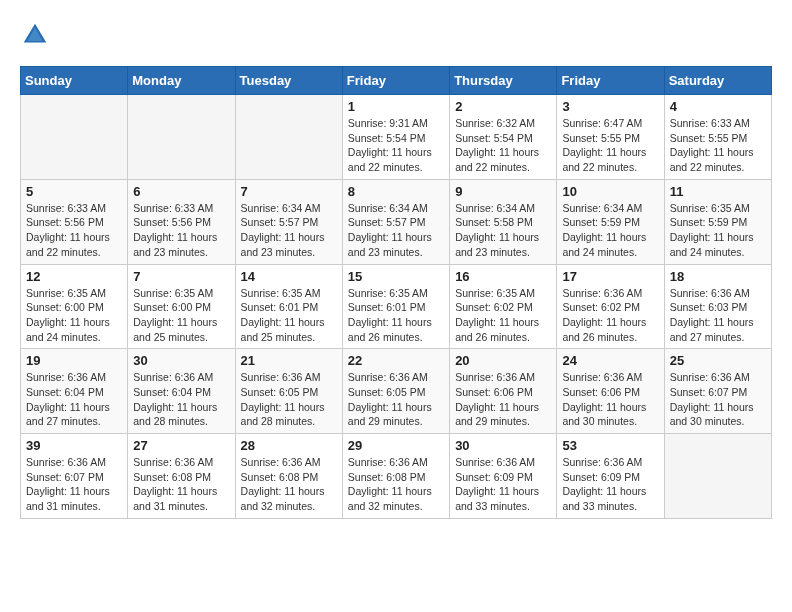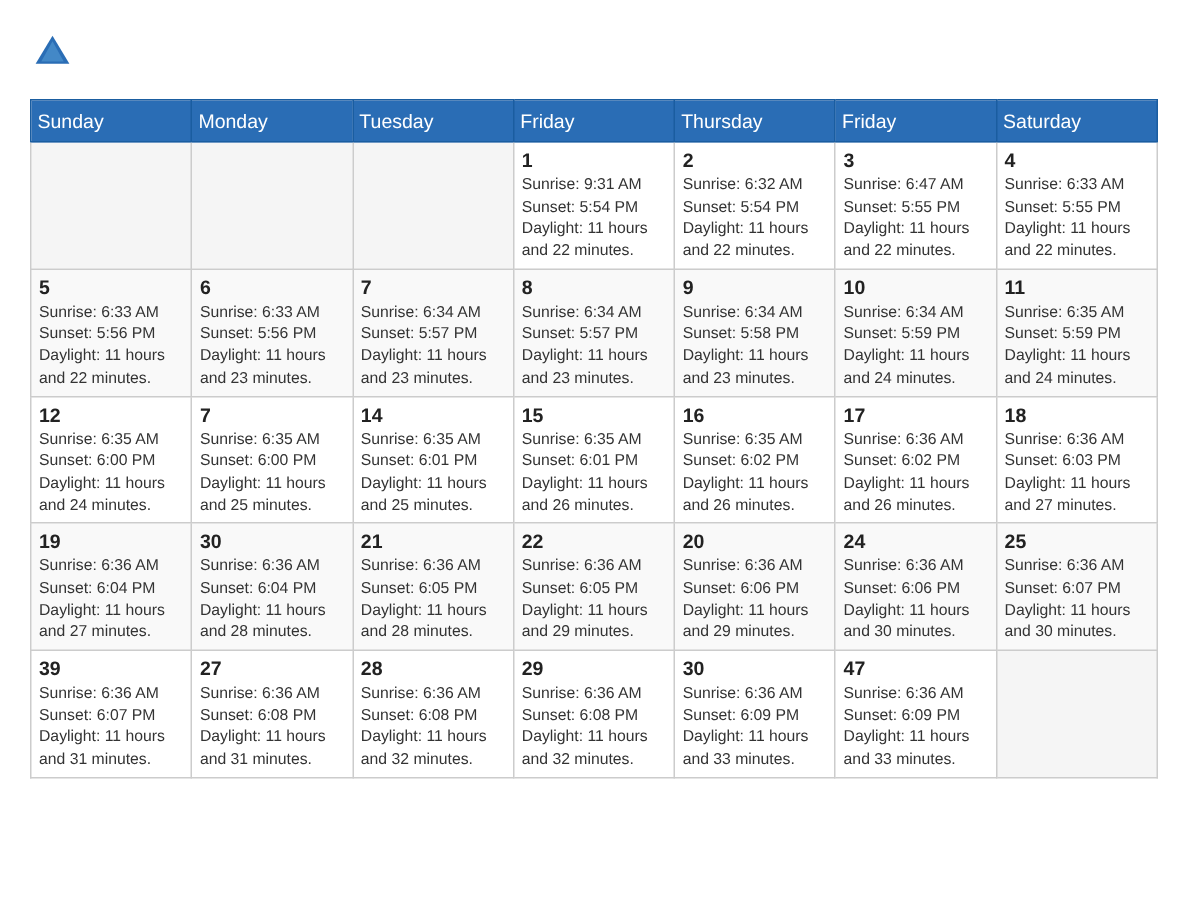--- a/index.html
+++ b/index.html
@@ -51,21 +51,21 @@
       width: 100%;
       border-collapse: collapse;
       font-size: 11px;
     }
     thead tr th {
       background-color: #2a6db5;
       color: #fff;
       padding: 6px 4px;
       text-align: left;
       font-size: 13px;
-      font-weight: normal;
+      font-weight: bold;
       border: 1px solid #1a5da0;
     }
     tbody tr td {
       border: 1px solid #ccc;
       vertical-align: top;
       padding: 4px 5px;
       width: 107px;
       min-height: 80px;
       color: #333;
       background: #fff;
@@ -308,21 +308,21 @@
 Sunset: 6:08 PM
 Daylight: 11 hours and 32 minutes.</div>
         </td>
         <td>
           <span class="day-number">30</span>
           <div class="day-info">Sunrise: 6:36 AM
 Sunset: 6:09 PM
 Daylight: 11 hours and 33 minutes.</div>
         </td>
         <td>
-          <span class="day-number">47</span>
+          <span class="day-number">53</span>
           <div class="day-info">Sunrise: 6:36 AM
 Sunset: 6:09 PM
 Daylight: 11 hours and 33 minutes.</div>
         </td>
         <td class="empty"></td>
       </tr>
     </tbody>
 </table>
 
 </body></html>

